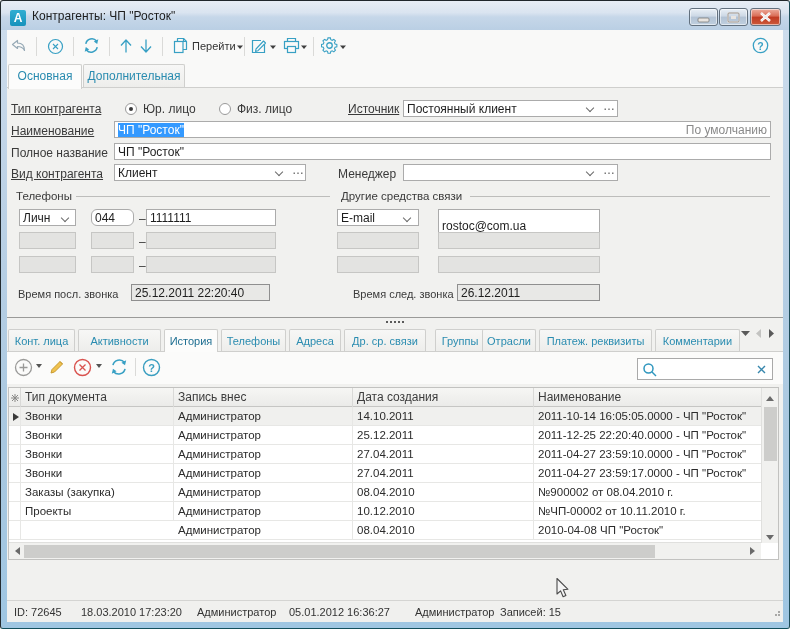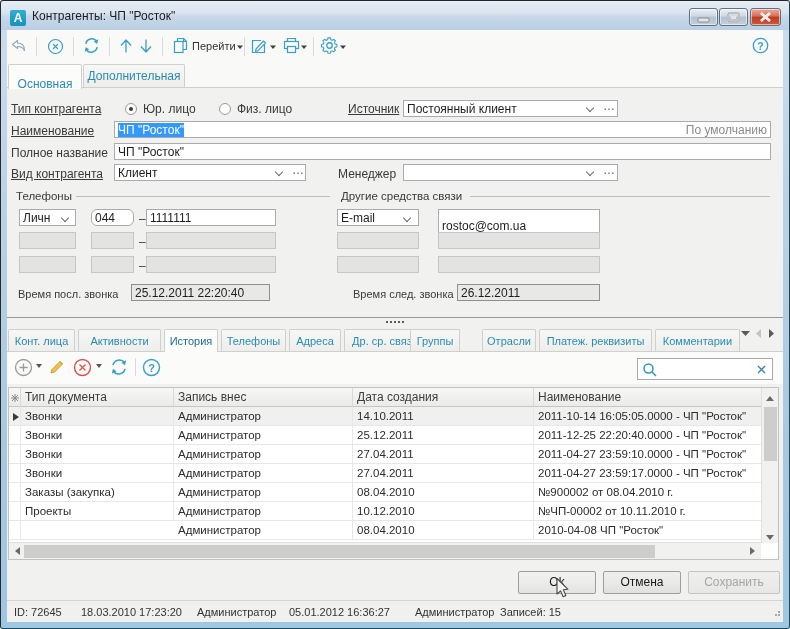--- a/index.html
+++ b/index.html
@@ -172,21 +172,21 @@
     <svg style="position:absolute;left:340px;top:45px;" width="6" height="5">
       <path d="M0 0.5 L6 0.5 L3 4 Z" fill="#3f3f3f"></path>
     </svg>
 
     <svg style="position:absolute;left:752px;top:37px;" width="17" height="17" viewBox="0 0 17 17">
       <circle cx="8.5" cy="8.5" r="7.2" fill="none" stroke="#38a0c4" stroke-width="1.3"></circle>
       <text x="8.5" y="12.5" text-anchor="middle" font-size="10.5" font-family="Liberation Sans" fill="#38a0c4" font-weight="bold">?</text>
     </svg>
   <div class="tabs1"></div>
   <div class="tabs1-line"></div>
-  <div class="tab1 active" style="left:8px; width:74px; padding:8px; text-align:center;">Основная</div>
+  <div class="tab1 active" style="left:8px; width:74px; padding:0; text-align:center;">Основная</div>
   <div class="tab1" style="left:83px; width:102px; padding:0; text-align:center;">Дополнительная</div>
   <div class="form" id="form"></div>
 
   <div class="lbl u" style="left:11px; top:102px;">Тип контрагента</div>
   <div class="radio" style="left:125px; top:103px;">
       <div class="dot"></div>
     </div>
   <div class="lbl" style="left:143px; top:102px;">Юр. лицо</div>
   <div class="radio" style="left:219px; top:103px;"></div>
   <div class="lbl" style="left:237px; top:102px;">Физ. лицо</div>
@@ -246,21 +246,21 @@
   <div style="position:absolute; left:7px; top:317px; width:776px; height:1px; background:#9a9a98;"></div>
   <div style="position:absolute; left:386px; top:321px; width:2px; height:2px; background:#5a5a5a; box-shadow:4px 0 #5a5a5a, 8px 0 #5a5a5a, 12px 0 #5a5a5a, 16px 0 #5a5a5a;"></div>
   <div class="tabs2" id="tabs2"></div>
   <div class="tabs2-line"></div>
   <div class="tab2" style="left:8px; width:67px;">Конт. лица</div>
   <div class="tab2" style="left:78px; width:83px;">Активности</div>
   <div class="tab2 active" style="left:164px; width:54px;">История</div>
   <div class="tab2" style="left:221px; width:65px;">Телефоны</div>
   <div class="tab2" style="left:289px; width:52px;">Адреса</div>
   <div class="tab2" style="left:344px; width:82px;">Др. ср. связи</div>
-  <div class="tab2" style="left:410px; width:50px;">Группы</div>
+  <div class="tab2" style="left:435px; width:50px;">Группы</div>
   <div class="tab2" style="left:482px; width:54px;">Отрасли</div>
   <div class="tab2" style="left:539px; width:113px;">Платеж. реквизиты</div>
   <div class="tab2" style="left:655px; width:85px;">Комментарии</div>
   <svg style="position:absolute;left:741px;top:330px;" width="10" height="7">
       <path d="M0 1 L9 1 L4.5 6 Z" fill="#5a5a5a"></path>
     </svg>
   <svg style="position:absolute;left:755px;top:329px;" width="7" height="10">
       <path d="M6 0 L6 9 L1 4.5 Z" fill="#c3c3c1"></path>
     </svg>
   <svg style="position:absolute;left:768px;top:329px;" width="7" height="10">
@@ -379,25 +379,20 @@
     </div>
     <div class="hsb" style="width:752px; height:17px;">
       <svg style="position:absolute;left:5px;top:4px;" width="7" height="9">
           <path d="M6 0 L6 8 L1 4 Z" fill="#6a6a6a"></path>
         </svg>
       <div class="thumb" style="left:15px; top:2px; width:631px; height:13px;"></div>
       <svg style="position:absolute;left:740px;top:4px;" width="7" height="9">
           <path d="M1 0 L1 8 L6 4 Z" fill="#6a6a6a"></path>
         </svg>
     </div>
-  </div>
-  <div class="btnrow">
-    <div class="btn" style="left:511px; width:78px; background:linear-gradient(#f2f2f0 0%, #ebebe9 55%, #e3e3e1 100%);">Ok</div>
-    <div class="btn" style="left:596px; width:78px;">Отмена</div>
-    <div class="btn disb" style="left:681px; width:92px;">Сохранить</div>
   </div>
   <svg style="position:absolute;left:556px;top:578px;z-index:40;" width="14" height="22" viewBox="0 0 14 22">
     <path d="M1 0.5 L1 16 L4.6 12.9 L7.1 18.8 L9.9 17.5 L7.3 11.8 L12 11.3 Z" fill="#f4f4f4" stroke="#4a4a4a" stroke-width="1.1" stroke-linejoin="round"></path>
   </svg>
   <div class="statusbar" id="statusbar">
     <div class="st" style="left:7px;">ID: 72645</div>
     <div class="st" style="left:74px;">18.03.2010 17:23:20</div>
     <div class="st" style="left:190px;">Администратор</div>
     <div class="st" style="left:282px;">05.01.2012 16:36:27</div>
     <div class="st" style="left:408px;">Администратор</div>

